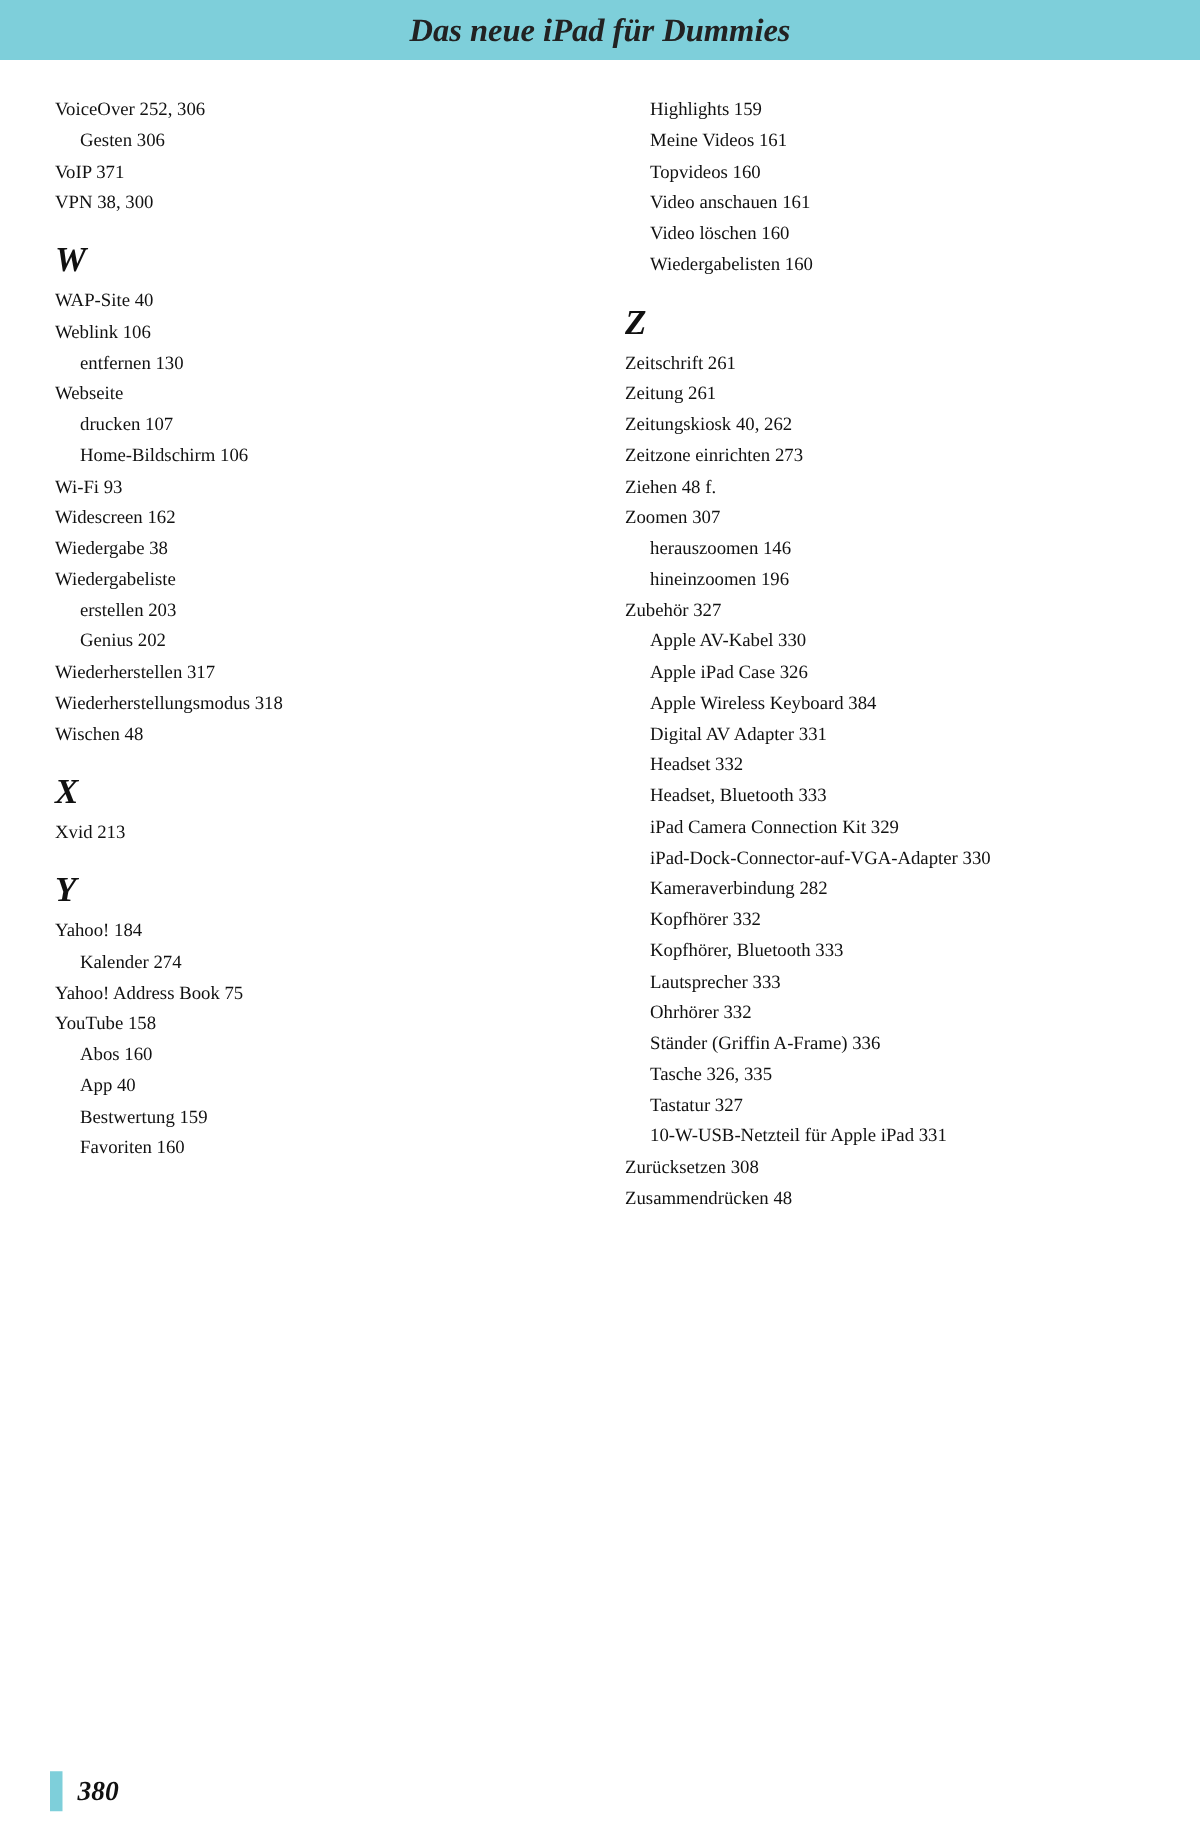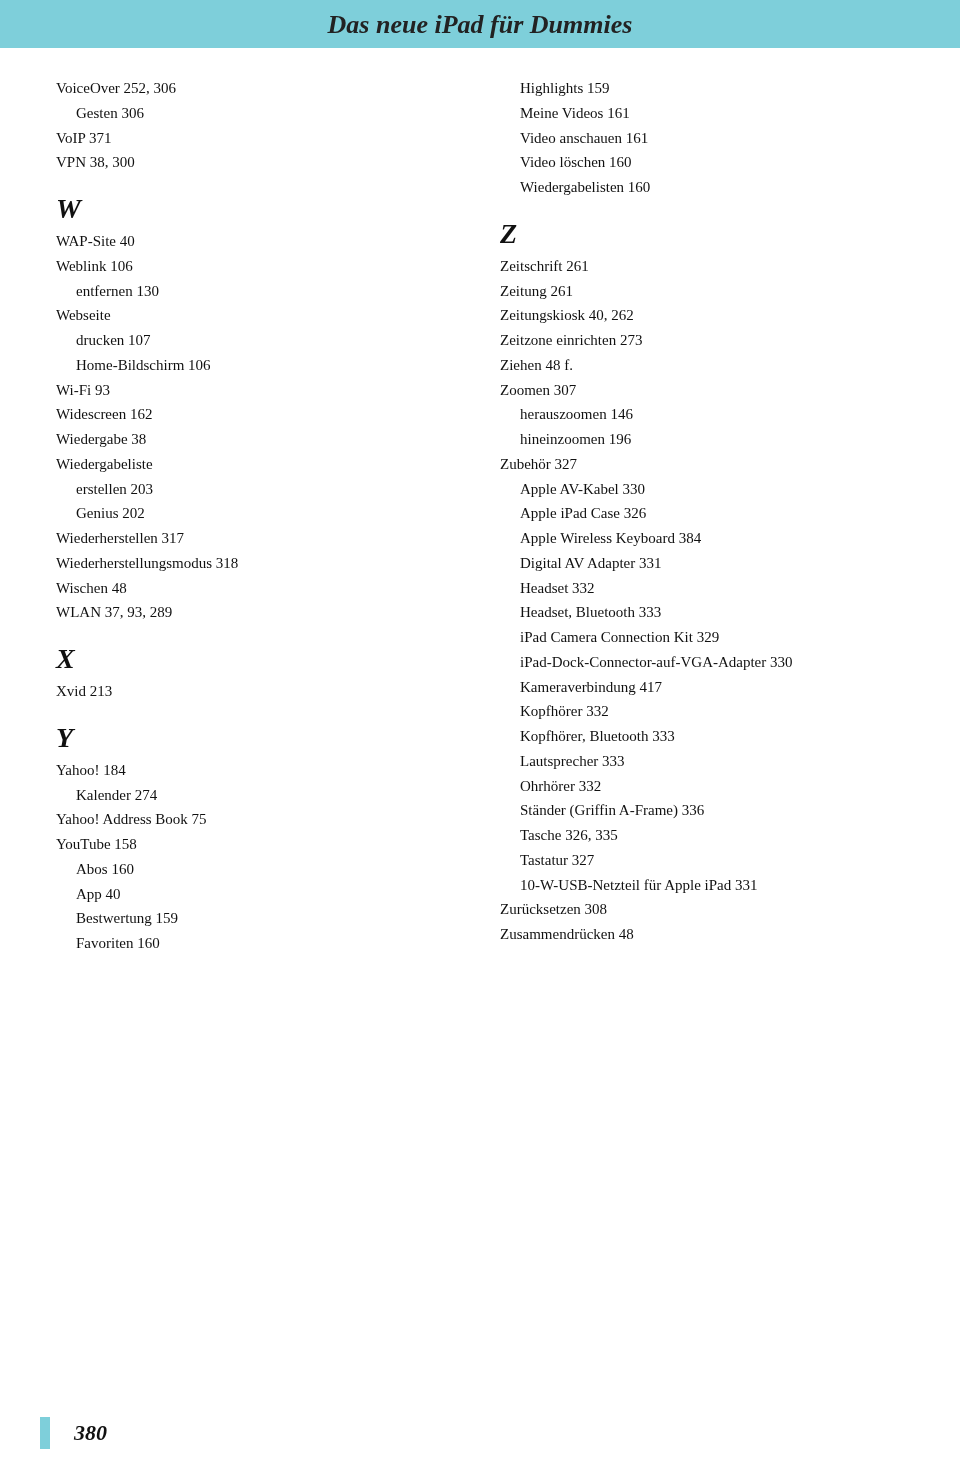--- a/index.html
+++ b/index.html
@@ -25,21 +25,21 @@
       font-family: Georgia, serif;
       font-style: italic;
       font-size: 26px;
       font-weight: bold;
       color: #222;
     }
 
     .page-content {
       display: flex;
       flex-direction: row;
-      padding: 0 56px;
+      padding: 0 44px;
       gap: 40px;
     }
 
     .column {
       flex: 1;
       min-width: 0;
     }
 
     .section-letter {
       font-family: Georgia, serif;
@@ -77,21 +77,20 @@
       background: #7ecfda;
       display: inline-block;
       margin-right: 12px;
     }
 
     .footer-page-number {
       font-style: italic;
       font-weight: bold;
       font-size: 22px;
       color: #111;
-      margin-left: 12px;
     }
   </style>
 </head>
 <body>
 
 <div class="page-header">
   <span class="page-header-title">Das neue iPad für Dummies</span>
 </div>
 
 <div class="page-content">
@@ -109,36 +108,36 @@
       <span class="entry-line indented">Home-Bildschirm  106</span>
       <span class="entry-line">Wi-Fi  93</span>
       <span class="entry-line">Widescreen  162</span>
       <span class="entry-line">Wiedergabe  38</span>
       <span class="entry-line">Wiedergabeliste</span>
       <span class="entry-line indented">erstellen  203</span>
       <span class="entry-line indented">Genius  202</span>
       <span class="entry-line">Wiederherstellen  317</span>
       <span class="entry-line">Wiederherstellungsmodus  318</span>
       <span class="entry-line">Wischen  48</span>
-      <span class="entry-line">WLAN  37, 93, 289</span>
       <span class="section-letter">X</span>
       <span class="entry-line">Xvid  213</span>
       <span class="section-letter">Y</span>
       <span class="entry-line">Yahoo!  184</span>
       <span class="entry-line indented">Kalender  274</span>
       <span class="entry-line">Yahoo! Address Book  75</span>
       <span class="entry-line">YouTube  158</span>
       <span class="entry-line indented">Abos  160</span>
       <span class="entry-line indented">App  40</span>
       <span class="entry-line indented">Bestwertung  159</span>
       <span class="entry-line indented">Favoriten  160</span>
     </div>
   <div class="column" id="right-col">
       <span class="entry-line indented">Highlights  159</span>
       <span class="entry-line indented">Meine Videos  161</span>
+      <span class="entry-line indented">Topvideos  160</span>
       <span class="entry-line indented">Video anschauen  161</span>
       <span class="entry-line indented">Video löschen  160</span>
       <span class="entry-line indented">Wiedergabelisten  160</span>
       <span class="section-letter">Z</span>
       <span class="entry-line">Zeitschrift  261</span>
       <span class="entry-line">Zeitung  261</span>
       <span class="entry-line">Zeitungskiosk  40, 262</span>
       <span class="entry-line">Zeitzone einrichten  273</span>
       <span class="entry-line">Ziehen  48 f.</span>
       <span class="entry-line">Zoomen  307</span>
@@ -146,21 +145,21 @@
       <span class="entry-line indented">hineinzoomen  196</span>
       <span class="entry-line">Zubehör  327</span>
       <span class="entry-line indented">Apple AV-Kabel  330</span>
       <span class="entry-line indented">Apple iPad Case  326</span>
       <span class="entry-line indented">Apple Wireless Keyboard  384</span>
       <span class="entry-line indented">Digital AV Adapter  331</span>
       <span class="entry-line indented">Headset  332</span>
       <span class="entry-line indented">Headset, Bluetooth  333</span>
       <span class="entry-line indented">iPad Camera Connection Kit  329</span>
       <span class="entry-line indented">iPad-Dock-Connector-auf-VGA-Adapter  330</span>
-      <span class="entry-line indented">Kameraverbindung  417</span>
+      <span class="entry-line indented">Kameraverbindung  282</span>
       <span class="entry-line indented">Kopfhörer  332</span>
       <span class="entry-line indented">Kopfhörer, Bluetooth  333</span>
       <span class="entry-line indented">Lautsprecher  333</span>
       <span class="entry-line indented">Ohrhörer  332</span>
       <span class="entry-line indented">Ständer (Griffin A-Frame)  336</span>
       <span class="entry-line indented">Tasche  326, 335</span>
       <span class="entry-line indented">Tastatur  327</span>
       <span class="entry-line indented">10-W-USB-Netzteil für Apple iPad  331</span>
       <span class="entry-line">Zurücksetzen  308</span>
       <span class="entry-line">Zusammendrücken  48</span>

